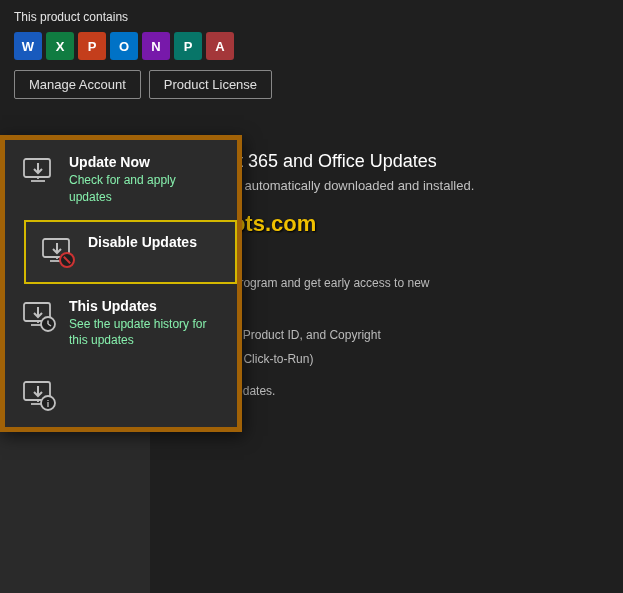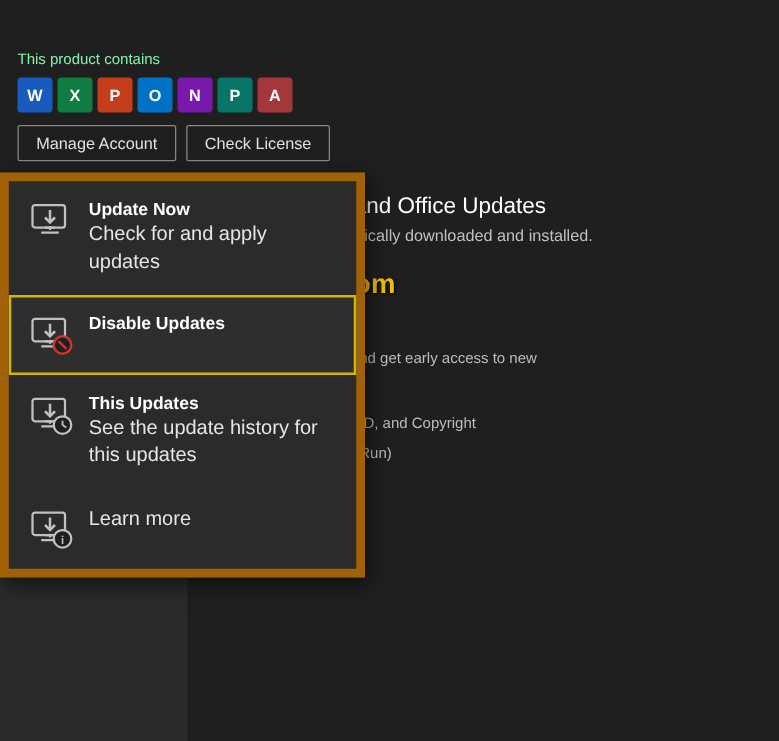--- a/index.html
+++ b/index.html
@@ -12,23 +12,22 @@
       overflow: hidden;
       position: relative;
     }
 
     .top-bar {
       padding: 10px 14px 8px 14px;
     }
 
     .product-contains-label {
       font-size: 12px;
-      color: #86efac;
+      color: #e5e5e5;
       margin-bottom: 8px;
-      margin-top: 30px;
     }
 
     .app-icons {
       display: flex;
       gap: 4px;
       margin-bottom: 10px;
     }
 
     .app-icon {
       width: 28px;
@@ -46,21 +45,21 @@
     .icon-excel { background: #107c41; }
     .icon-ppt { background: #c43e1c; }
     .icon-outlook { background: #0072c6; }
     .icon-onenote { background: #7719aa; }
     .icon-publisher { background: #077568; }
     .icon-access { background: #a4373a; }
 
     .buttons-row {
       display: flex;
       gap: 8px;
-      margin-bottom: 1px;
+      margin-bottom: 28px;
     }
 
     .btn-outline {
       background: transparent;
       border: 1px solid #888;
       color: #e0e0e0;
       padding: 6px 14px;
       font-size: 13px;
       cursor: pointer;
       border-radius: 2px;
@@ -167,38 +166,39 @@
     .installed-updates-text {
       font-size: 12px;
       color: #bbb;
     }
 
     
     .dropdown-menu {
       position: absolute;
       top: 0;
       left: 0;
-      width: 292px;
+      width: 242px;
       background: #2b2b2b;
-      border: 7px solid #a16207;
+      border: 5px solid #a16207;
       z-index: 100;
       box-shadow: 2px 4px 16px rgba(0,0,0,0.6);
     }
 
     .menu-item {
       display: flex;
       align-items: flex-start;
       padding: 12px 14px;
       cursor: pointer;
       border: 2px solid transparent;
     }
 
     .menu-item.active {
       border: 2px solid #d4b800;
       background: #2e2e2e;
+      margin-left: 19px;
     }
 
     .menu-item-icon {
       width: 36px;
       height: 36px;
       flex-shrink: 0;
       margin-right: 12px;
       display: flex;
       align-items: center;
       justify-content: center;
@@ -209,22 +209,22 @@
     }
 
     .menu-item-title {
       font-size: 14px;
       font-weight: 600;
       color: #ffffff;
       margin-bottom: 2px;
     }
 
     .menu-item-desc {
-      font-size: 16px;
-      color: #e5e5e5;
+      font-size: 12px;
+      color: #86efac;
       line-height: 1.4;
     }
 
     
     svg {
       display: block;
     }
   </style>
 </head>
 <body>
@@ -235,21 +235,21 @@
     <div class="app-icon icon-word">W</div>
     <div class="app-icon icon-excel">X</div>
     <div class="app-icon icon-ppt">P</div>
     <div class="app-icon icon-outlook">O</div>
     <div class="app-icon icon-onenote">N</div>
     <div class="app-icon icon-publisher">P</div>
     <div class="app-icon icon-access">A</div>
   </div>
   <div class="buttons-row">
     <button class="btn-outline">Manage Account</button>
-    <button class="btn-outline">Check License</button>
+    <button class="btn-outline">Product License</button>
   </div>
 </div>
 
 <div class="main-content">
   <div class="left-panel">
     <div class="update-options-icon">
       <svg width="52" height="52" viewBox="0 0 52 52">
 
         <rect x="6" y="8" width="40" height="26" rx="2" ry="2" fill="none" stroke="#c0c0c0" stroke-width="2"></rect>
         <line x1="19" y1="36" x2="33" y2="36" stroke="#c0c0c0" stroke-width="2"></line>
@@ -348,19 +348,18 @@
           <line x1="17" y1="22" x2="17" y2="25" stroke="#c0c0c0" stroke-width="1.8"></line>
           <line x1="10" y1="27" x2="24" y2="27" stroke="#c0c0c0" stroke-width="1.8"></line>
 
           <circle cx="27" cy="26" r="7" fill="#1f1f1f" stroke="#c0c0c0" stroke-width="1.8"></circle>
           <text x="27" y="30" text-anchor="middle" font-size="9" fill="#c0c0c0" font-weight="bold">i</text>
           <line x1="17" y1="9" x2="17" y2="18" stroke="#c0c0c0" stroke-width="2"></line>
           <polyline points="13,15 17,19 21,15" fill="none" stroke="#c0c0c0" stroke-width="2"></polyline>
         </svg>
       </div>
       <div class="menu-item-text">
-        <div class="menu-item-desc">Learn more</div>
       </div>
     </div>
 
   </div>
 
 </div>
 
 </body></html>

